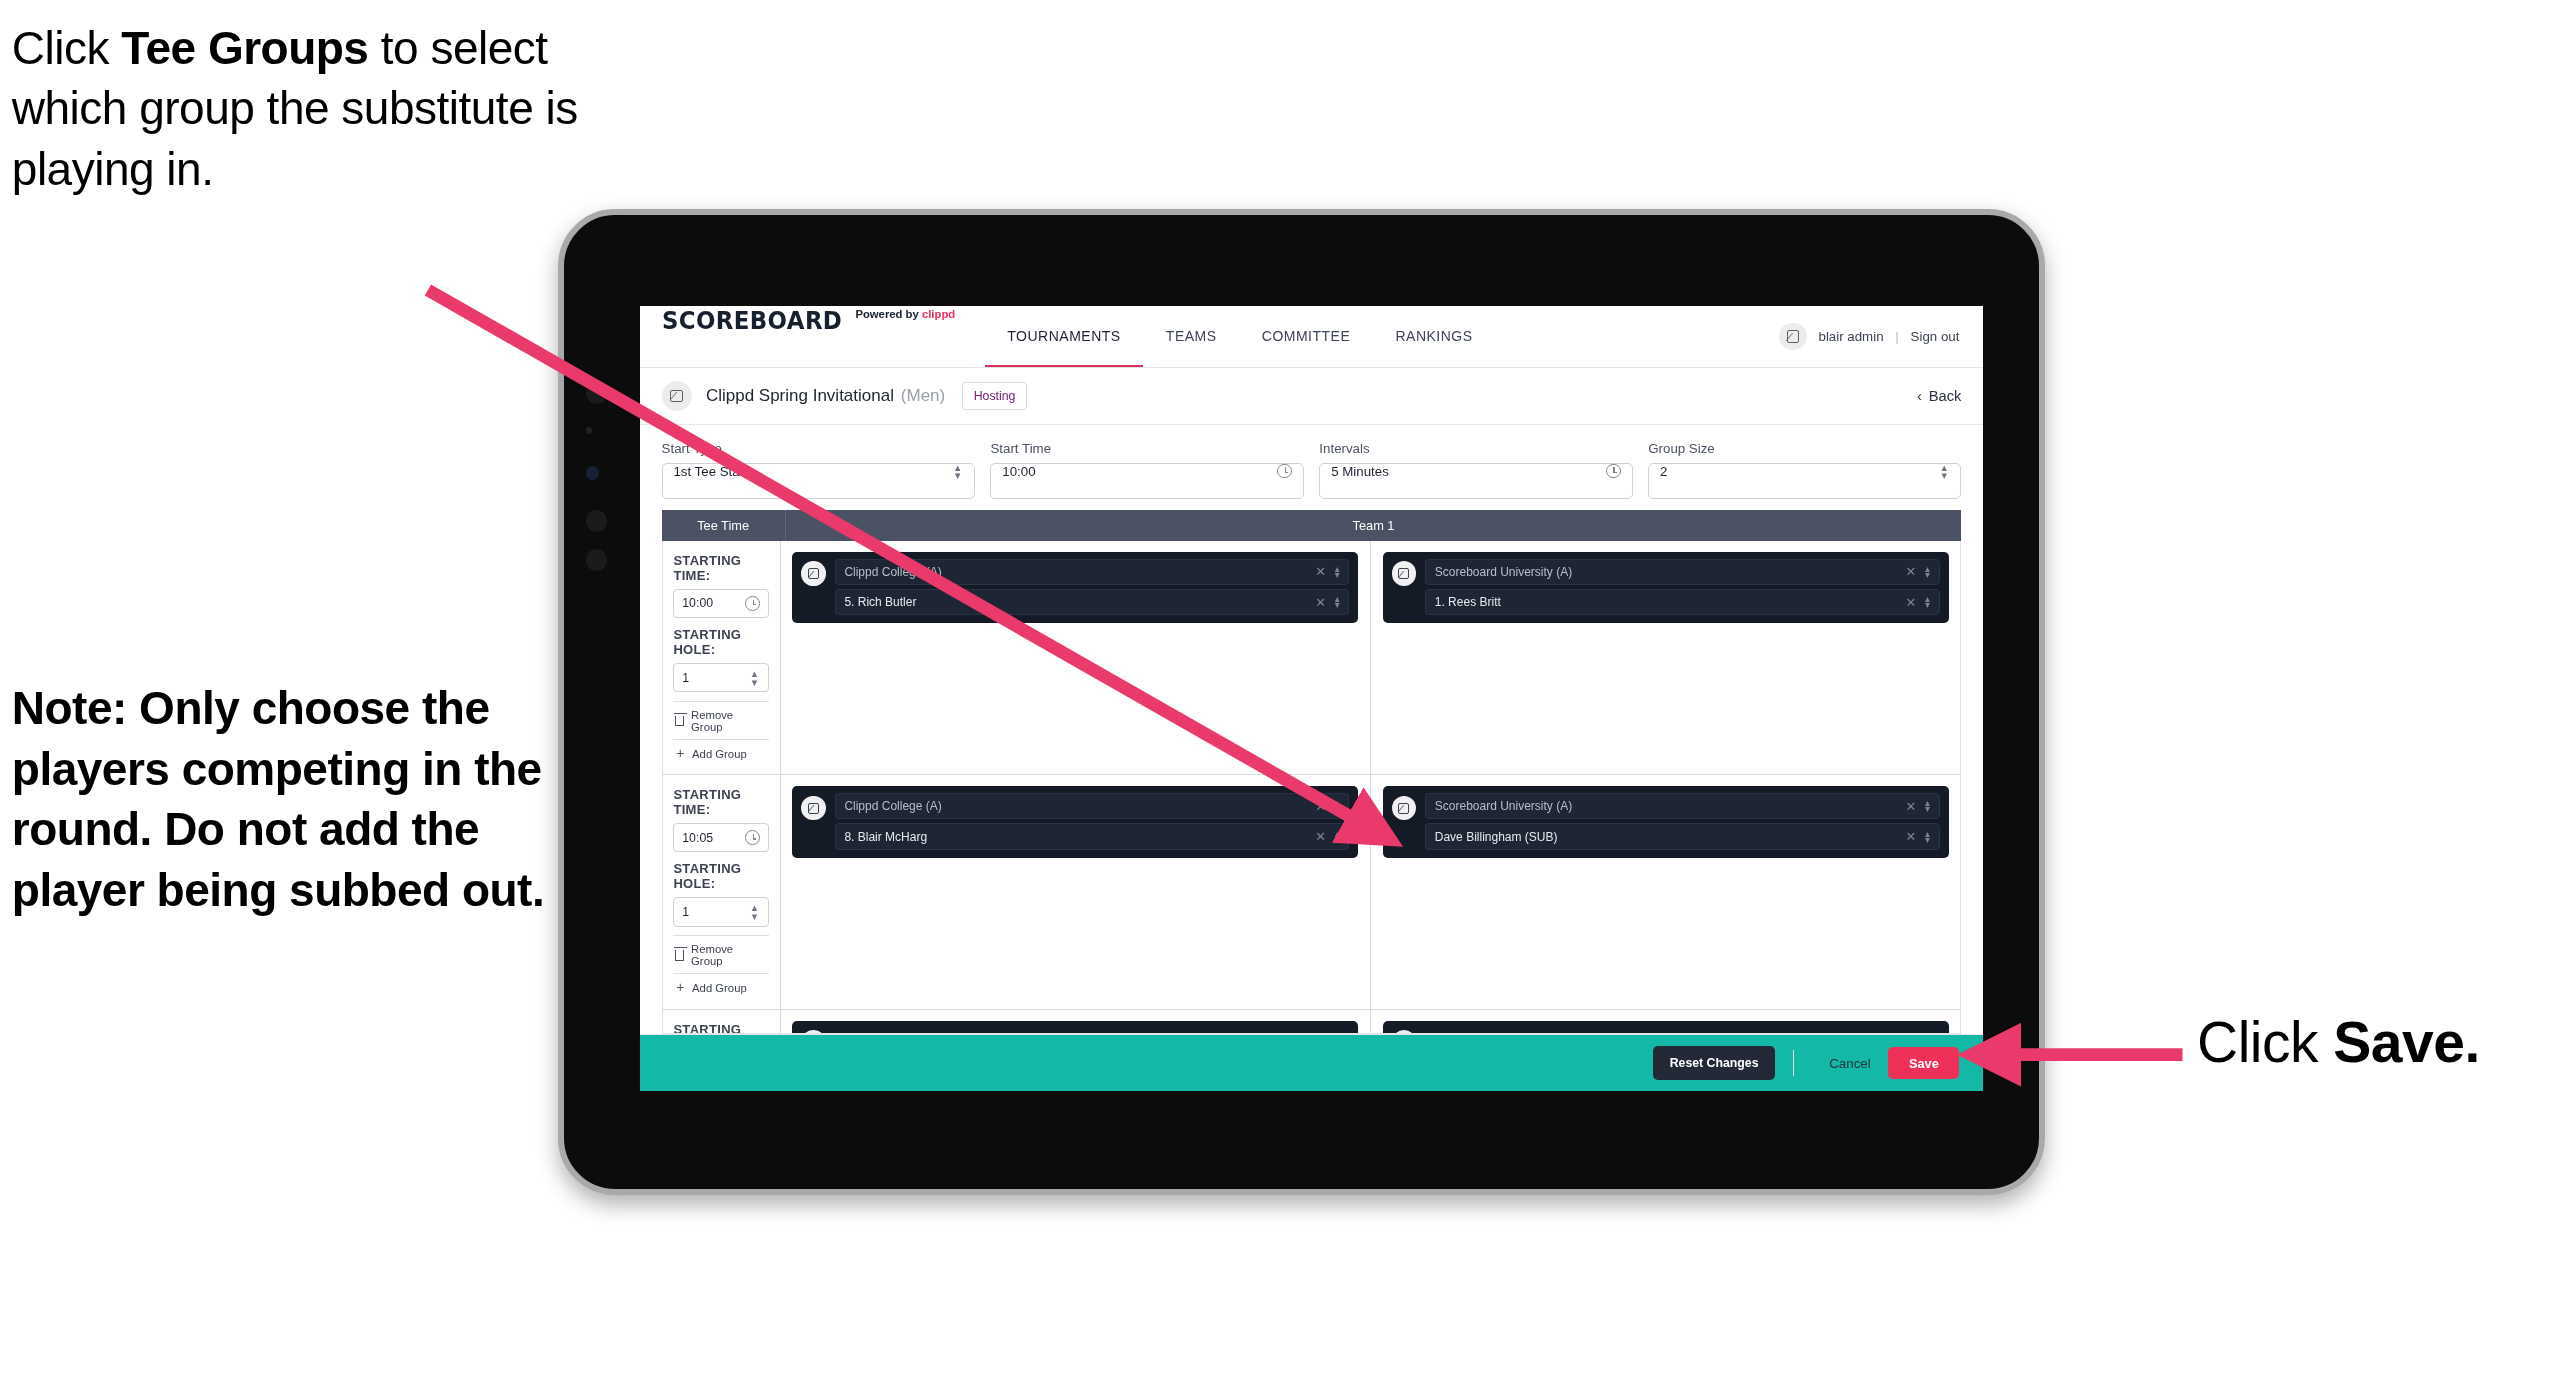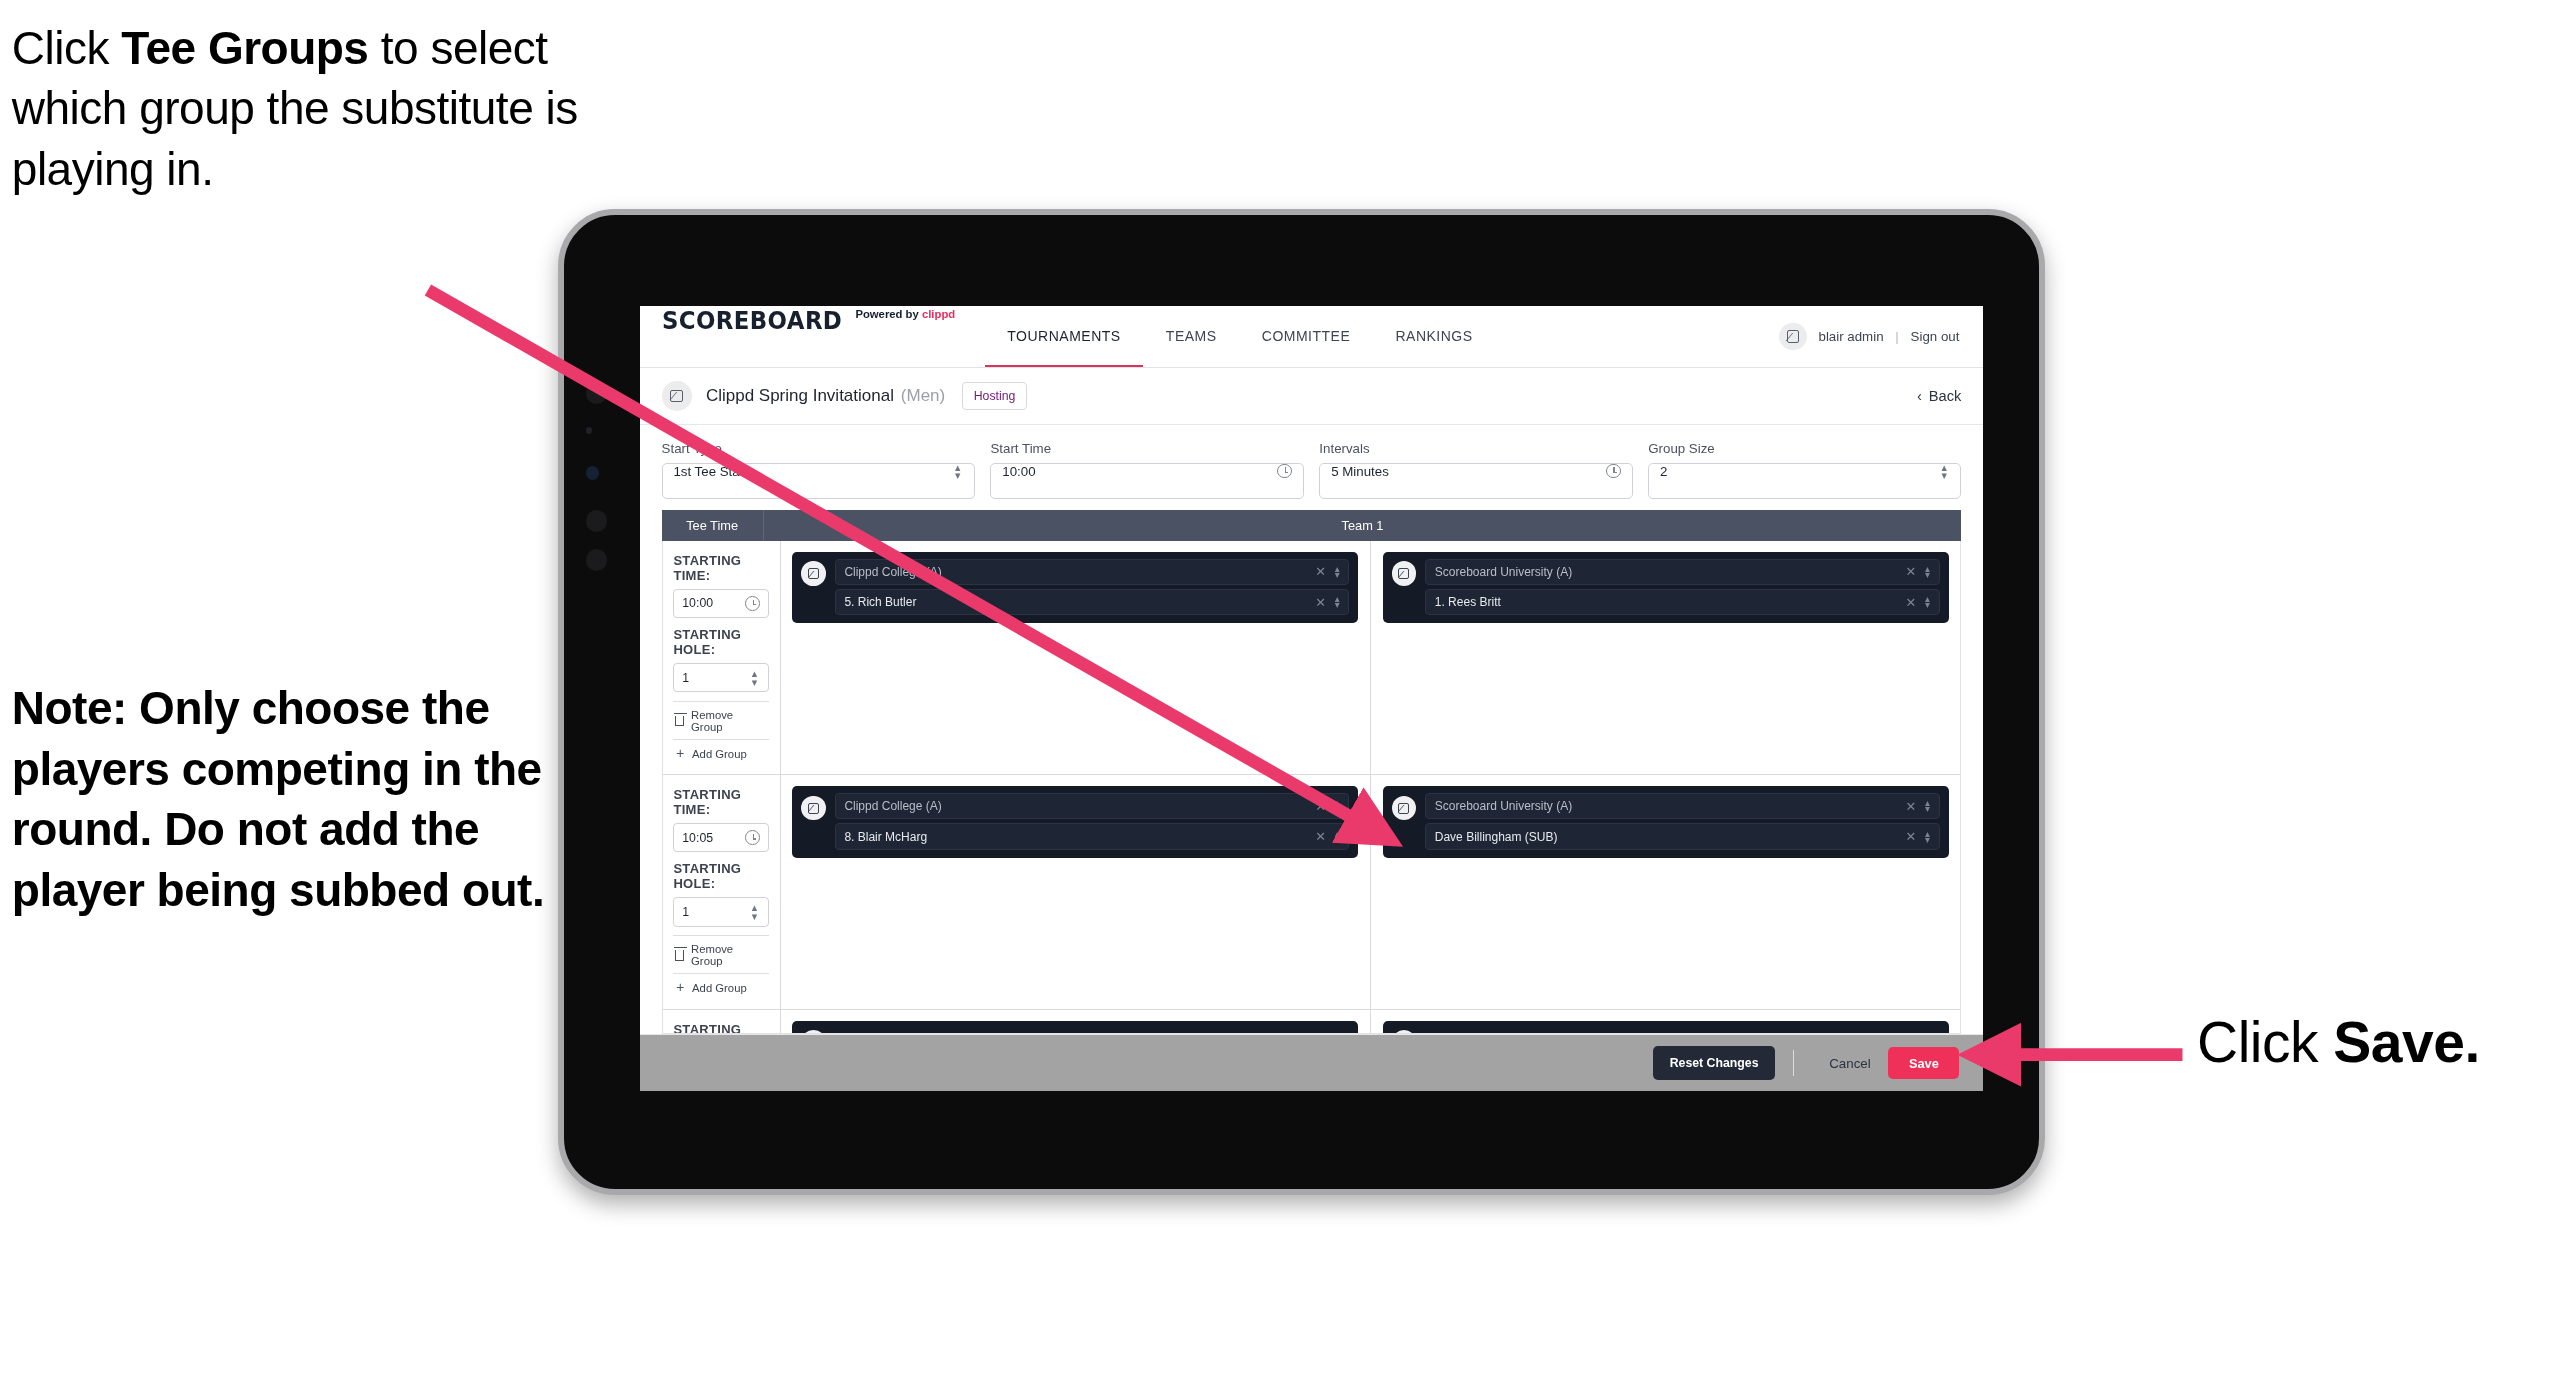--- a/index.html
+++ b/index.html
@@ -139,21 +139,21 @@
   
   #tablewrap { flex: 1 1 auto; overflow:hidden; display:flex; flex-direction:column; padding: 0 21.6px; }
   #thead {
     display:flex; background:#4b5263; color:#fff; flex:none;
     height: 30.5px; align-items:stretch;
   }
   #thead .th {
     display:flex; align-items:center; justify-content:center;
     font-size: 12.8px; border-right:1px solid #606779;
   }
-  .col-tee  { width: 102px; flex:none; }
+  .col-tee  { width: 124px; flex:none; }
   .col-team { flex: 1; }
   #thead .th:last-child { border-right:none; }
 
   #tbody { flex:1 1 auto; overflow:hidden; border:1px solid #e2e2e5; border-top:none; background:#fff; }
   .grow {
     display:flex; border-bottom:1px solid #d9d9de; align-items:stretch;
   }
   .cell-tee {
     width: 118px; flex:none; border-right:1px solid #d9d9de;
     padding: 11.8px 10.8px 7.9px 10.8px; display:flex; flex-direction:column; align-items:center;
@@ -203,21 +203,21 @@
   .entryrow.player{ color:#e8eaee; }
   .entryrow .etext { flex:1; white-space:nowrap; overflow:hidden; }
   .entryrow .ex { color:#7b8496; font-size: 12.8px; margin-right:8.8px; }
   .entryrow .espin {
     color:#7b8496; font-size:9.8px; display:flex; flex-direction:column;
     align-items:center; line-height:0.62;
   }
 
   
   #footer {
-    flex:none; height: 57px; background:#a3a3a3; border-top:1px solid #e6e6e9;
+    flex:none; height: 57px; background:#14b8a6; border-top:1px solid #e6e6e9;
     display:flex; align-items:center; justify-content:flex-end; gap: 0; padding-right: 23.6px;
   }
   #btn-reset {
     background:#232936; color:#fff; font-size:12.3px; font-weight:600;
     padding: 9.8px 16.7px; border-radius:4.9px; cursor:pointer; border:none;
   }
   #foot-div { width:1px; height:25.6px; background:#dcdce0; margin: 0 17.7px; }
   #btn-cancel {
     background:none; border:none; font-size:13.3px; color:#2b3140; cursor:pointer; padding: 0 17.7px;
   }

